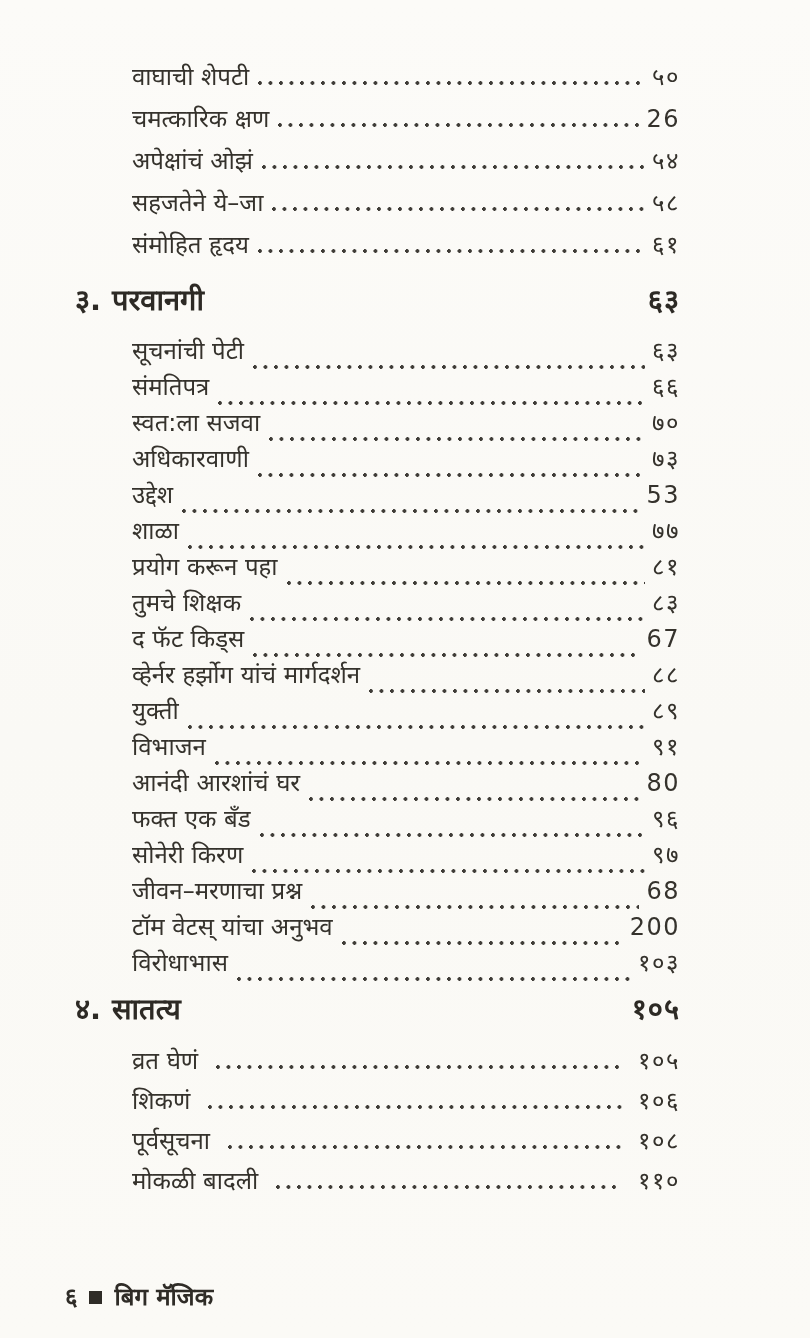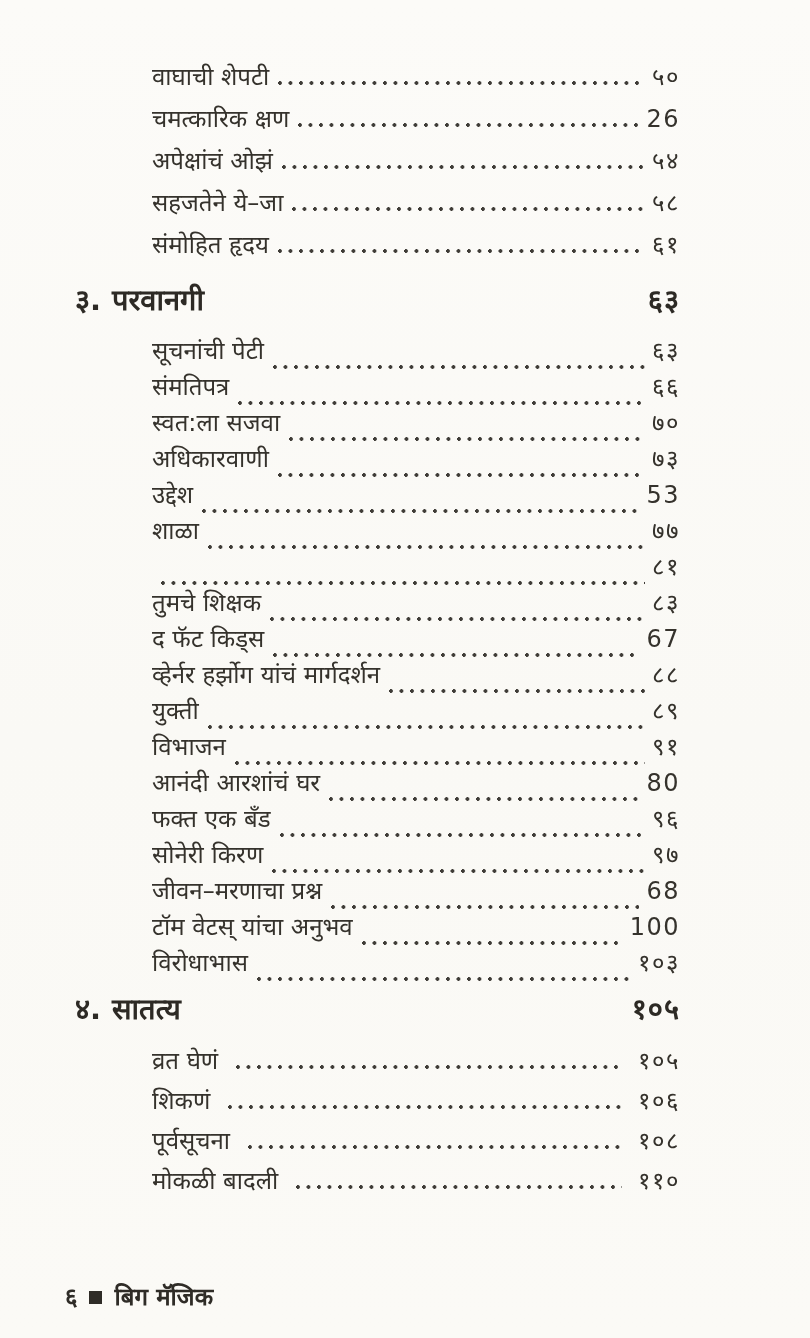--- a/index.html
+++ b/index.html
@@ -13,21 +13,21 @@
     width:810px; height:1338px;
     background:linear-gradient(180deg,#fcfbf8 0%, #faf9f5 55%, #fbfaf6 100%);
     color:#35322c;
     overflow:hidden;
   }
   .toc {
     position:absolute;
     left:75px; top:56px;
     width:605px; 
   }
-  .indent { margin-left:77px; }
+  .indent { margin-left:57px; }
   .row {
     display:flex;
     align-items:baseline;
     font-size:24px;
     white-space:nowrap;
   }
   .lead .row  { height:42px; line-height:42px; }
   .s3   .row  { height:36px; line-height:36px;align-items:flex-end; }
   .s4   .row  { height:40px; line-height:40px;gap:9px; }
   .leader {
@@ -136,20 +136,21 @@
         <span>उद्देश</span>
         <span class="leader"></span>
         <span class="pnum">53</span>
       </div>
       <div class="row">
         <span>शाळा</span>
         <span class="leader"></span>
         <span class="pnum">७७</span>
       </div>
       <div class="row">
+        <span>प्रयोग करून पहा</span>
         <span class="leader"></span>
         <span class="pnum">८१</span>
       </div>
       <div class="row">
         <span>तुमचे शिक्षक</span>
         <span class="leader"></span>
         <span class="pnum">८३</span>
       </div>
       <div class="row">
         <span>द फॅट किड्स</span>
@@ -187,21 +188,21 @@
         <span class="pnum">९७</span>
       </div>
       <div class="row">
         <span>जीवन–मरणाचा प्रश्न</span>
         <span class="leader"></span>
         <span class="pnum">68</span>
       </div>
       <div class="row">
         <span>टॉम वेटस् यांचा अनुभव</span>
         <span class="leader"></span>
-        <span class="pnum">100</span>
+        <span class="pnum">200</span>
       </div>
       <div class="row">
         <span>विरोधाभास</span>
         <span class="leader"></span>
         <span class="pnum">१०३</span>
       </div>
     </div>
 
     <div class="chapter ch4">
       <span class="cnum">४.</span>

